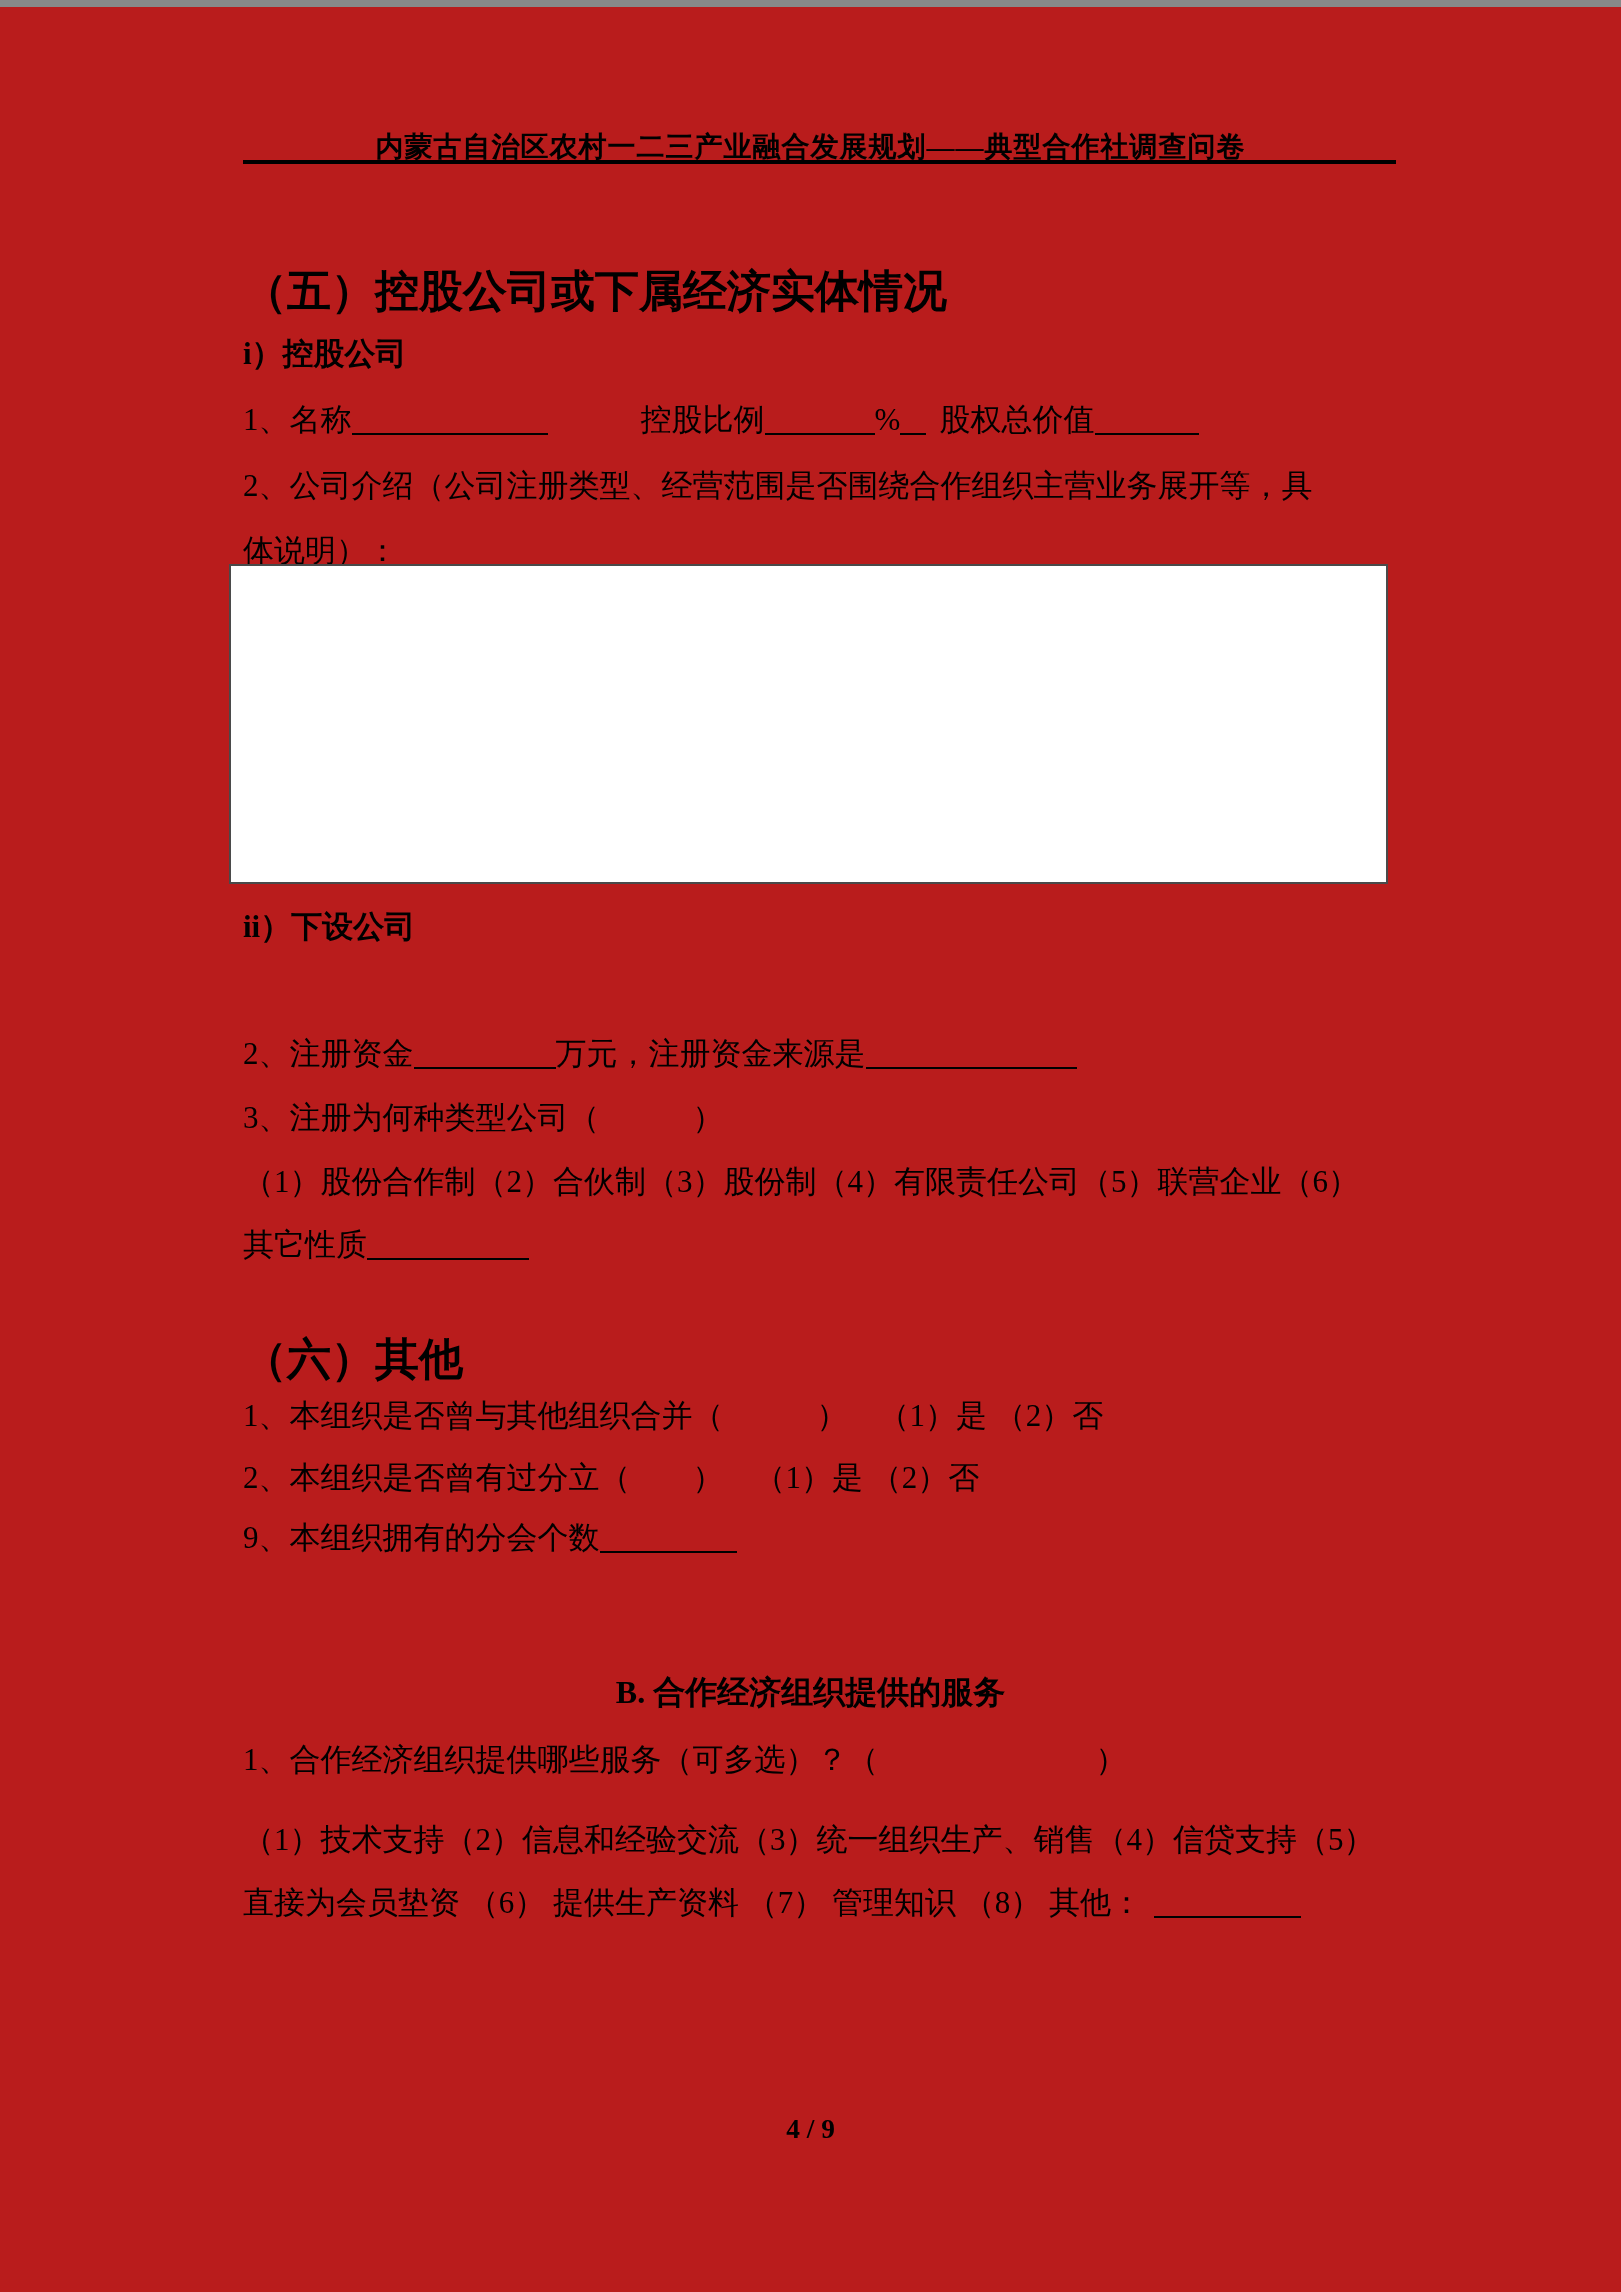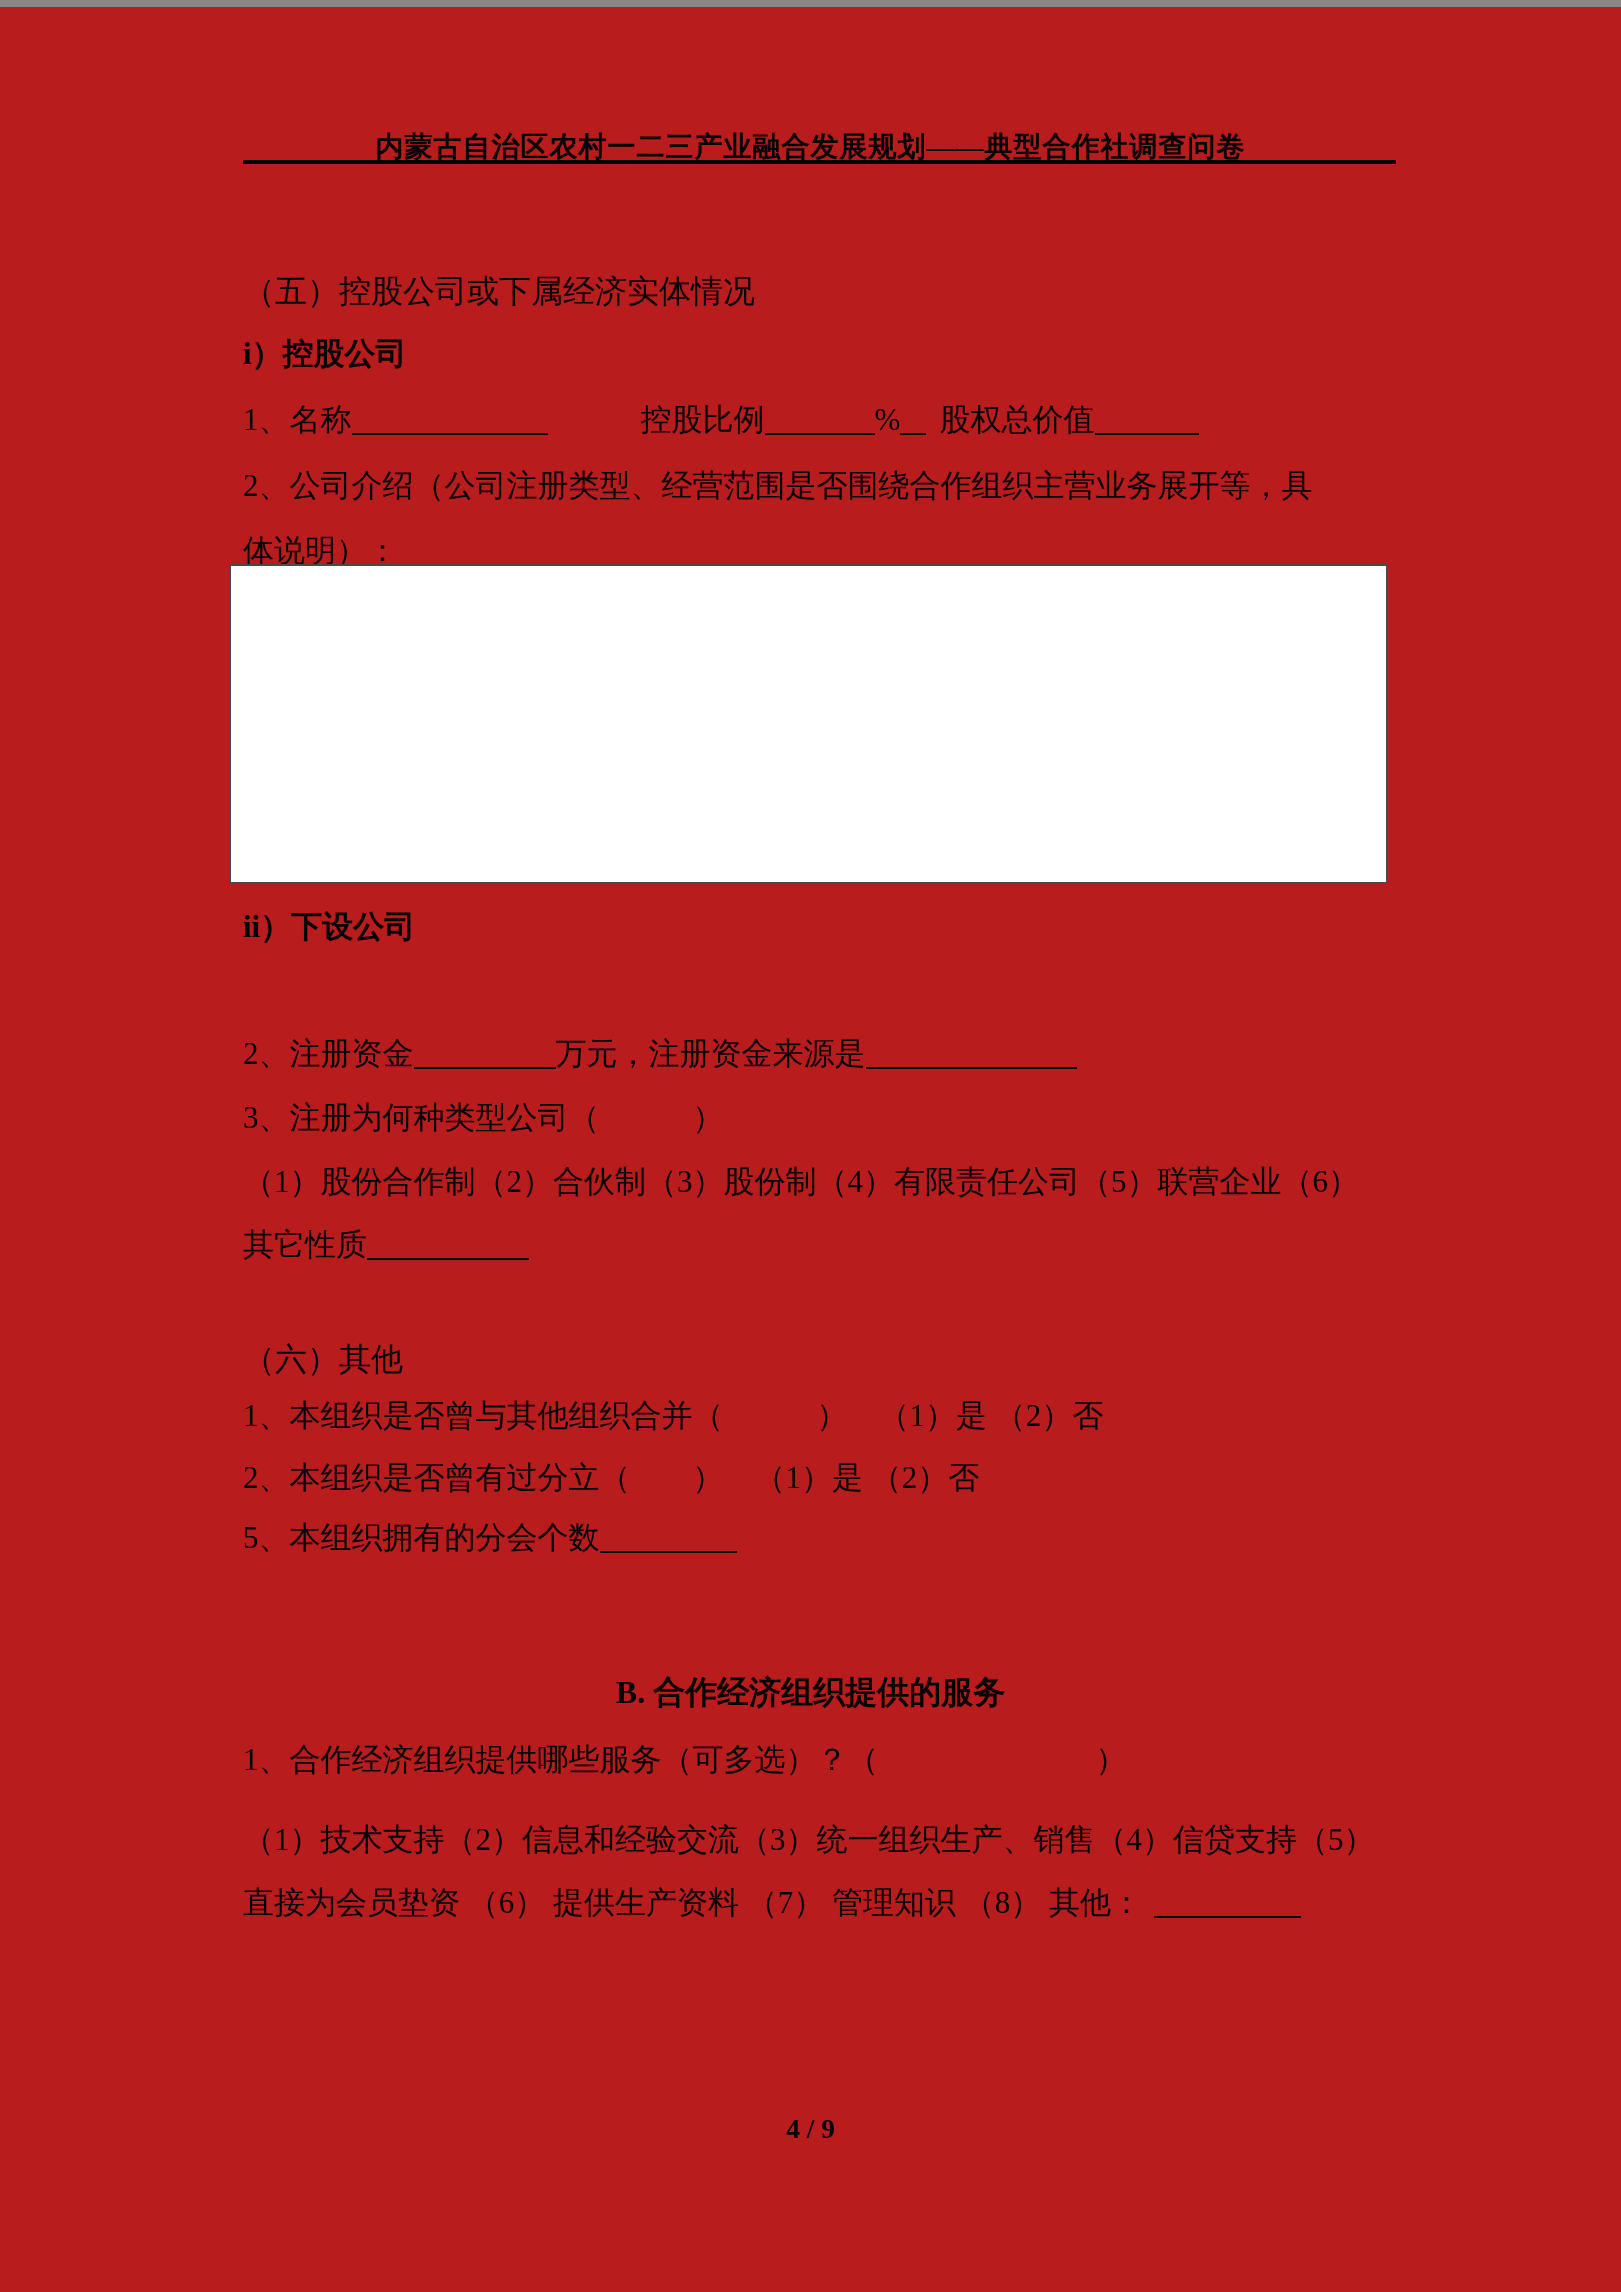--- a/index.html
+++ b/index.html
@@ -19,21 +19,21 @@
     line-height:39px;
     white-space:nowrap;
   }
   .t{white-space:pre;}
   .center{left:0;width:1621px;text-align:center;}
   .header-title{top:120px;font-size:28px;font-weight:700;letter-spacing:1px;}
   .rule{
     position:absolute;left:243px;top:153px;width:1153px;height:0;
     border-top:4.9px solid #000;
   }
-  .sec-title{font-weight:400;font-size:32px;text-align:right;}
+  .sec-title{font-weight:700;font-size:44px;text-align:right;}
   .sub-title{font-weight:700;}
   .u{
     display:inline-block;
     height:1em;
     border-bottom:2.9px solid #000;
     vertical-align:-4.9px;
   }
   .gap{display:inline-block;}
   .intro-box{
     position:absolute;
@@ -73,21 +73,21 @@
 
   <div class="line" style="top:1155px">（1）股份合作制（2）合伙制（3）股份制（4）有限责任公司（5）联营企业（6）</div>
 
   <div class="line" style="top:1218px"><span class="t">其它性质</span><span class="u" style="width:162px"></span></div>
 
   <div class="line sec-title" style="top:1333px">（六）其他</div>
 
   <div class="line" style="top:1389px">1、本组织是否曾与其他组织合并（　　　）　（1）是 （2）否</div>
   <div class="line" style="top:1451px">2、本组织是否曾有过分立（　　）　（1）是 （2）否</div>
 
-  <div class="line" style="top:1511px"><span class="t">5、本组织拥有的分会个数</span><span class="u" style="width:137px"></span></div>
+  <div class="line" style="top:1511px"><span class="t">9、本组织拥有的分会个数</span><span class="u" style="width:137px"></span></div>
 
   <div class="line center b-title">B. 合作经济组织提供的服务</div>
 
   <div class="line" style="top:1733px">1、合作经济组织提供哪些服务（可多选）？（　　　　　　　）</div>
   <div class="line" style="top:1813px">（1）技术支持（2）信息和经验交流（3）统一组织生产、销售（4）信贷支持（5）</div>
 
   <div class="line" style="top:1876px"><span class="t">直接为会员垫资 （6） 提供生产资料 （7） 管理知识 （8） 其他：</span><span class="gap" style="width:11.8px"></span><span class="u" style="width:147px"></span></div>
 
   <div class="line center footer">4 / 9</div>
 

